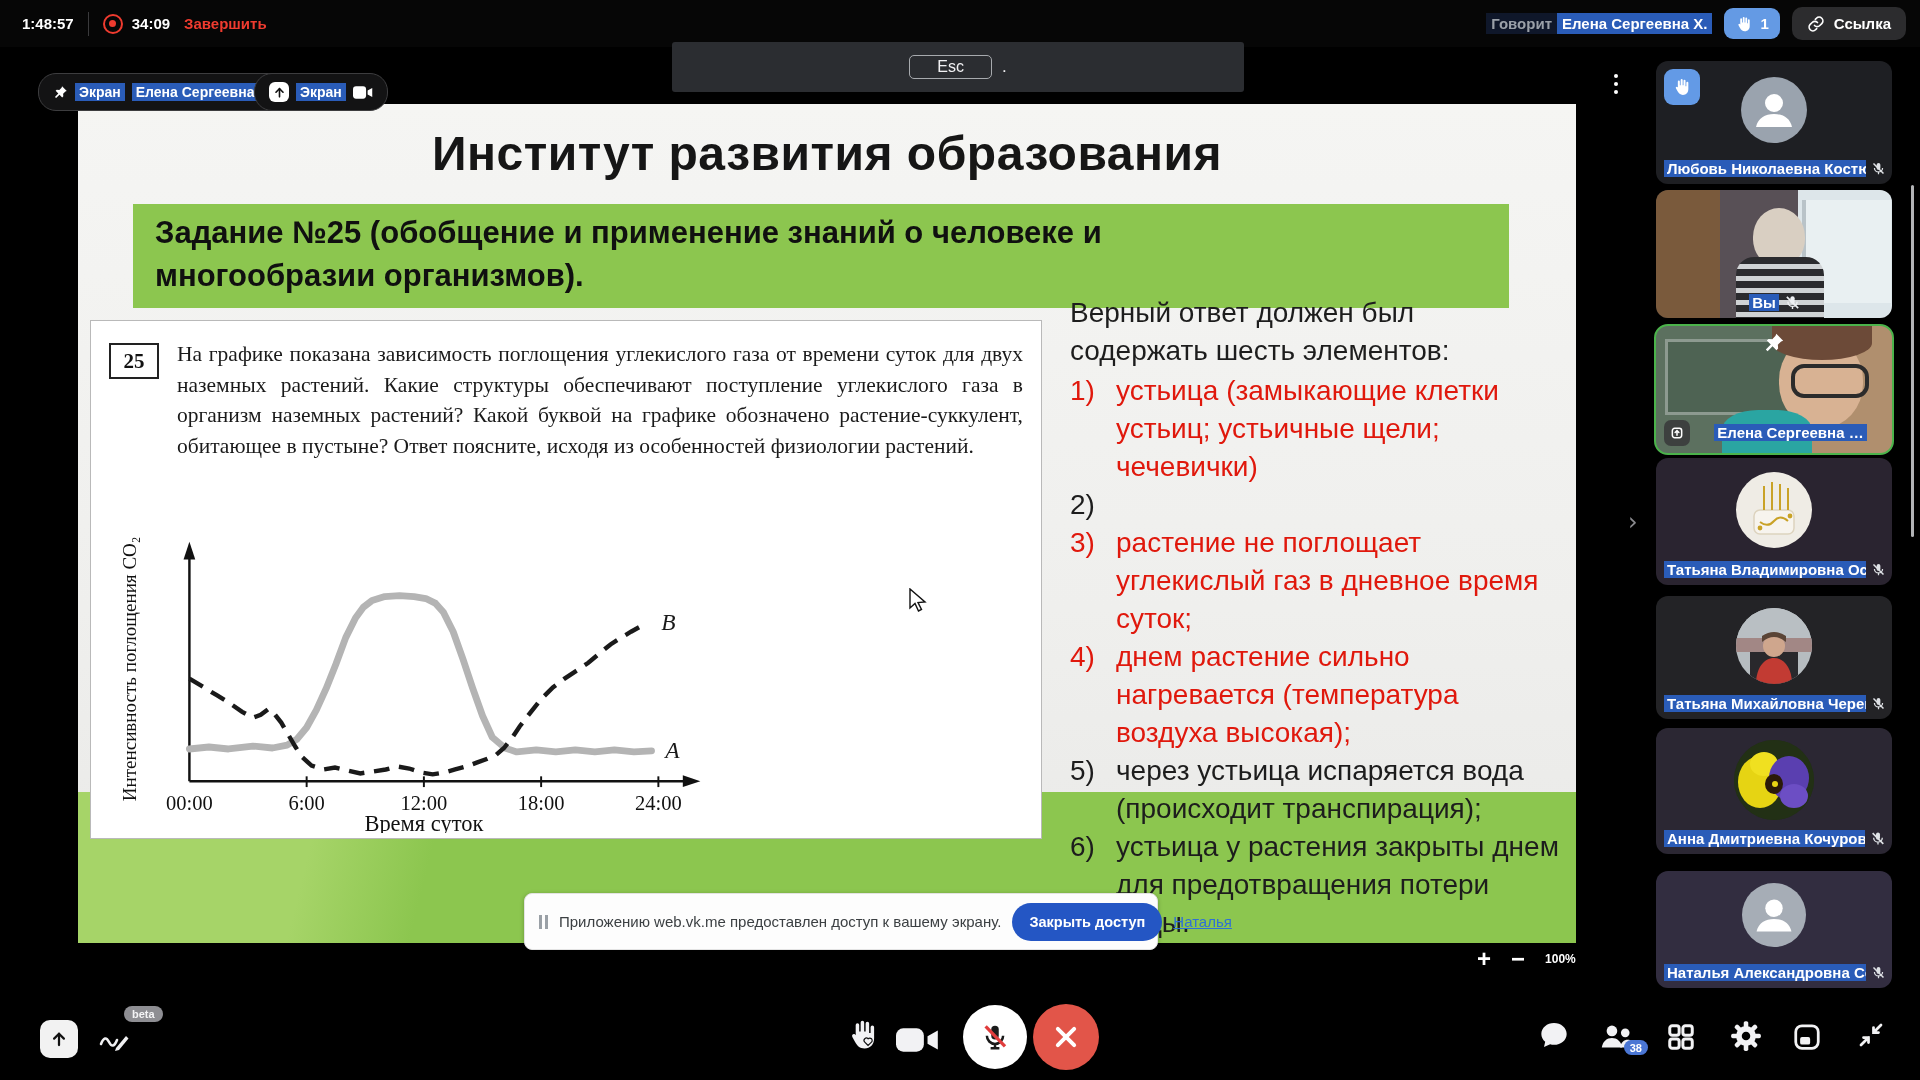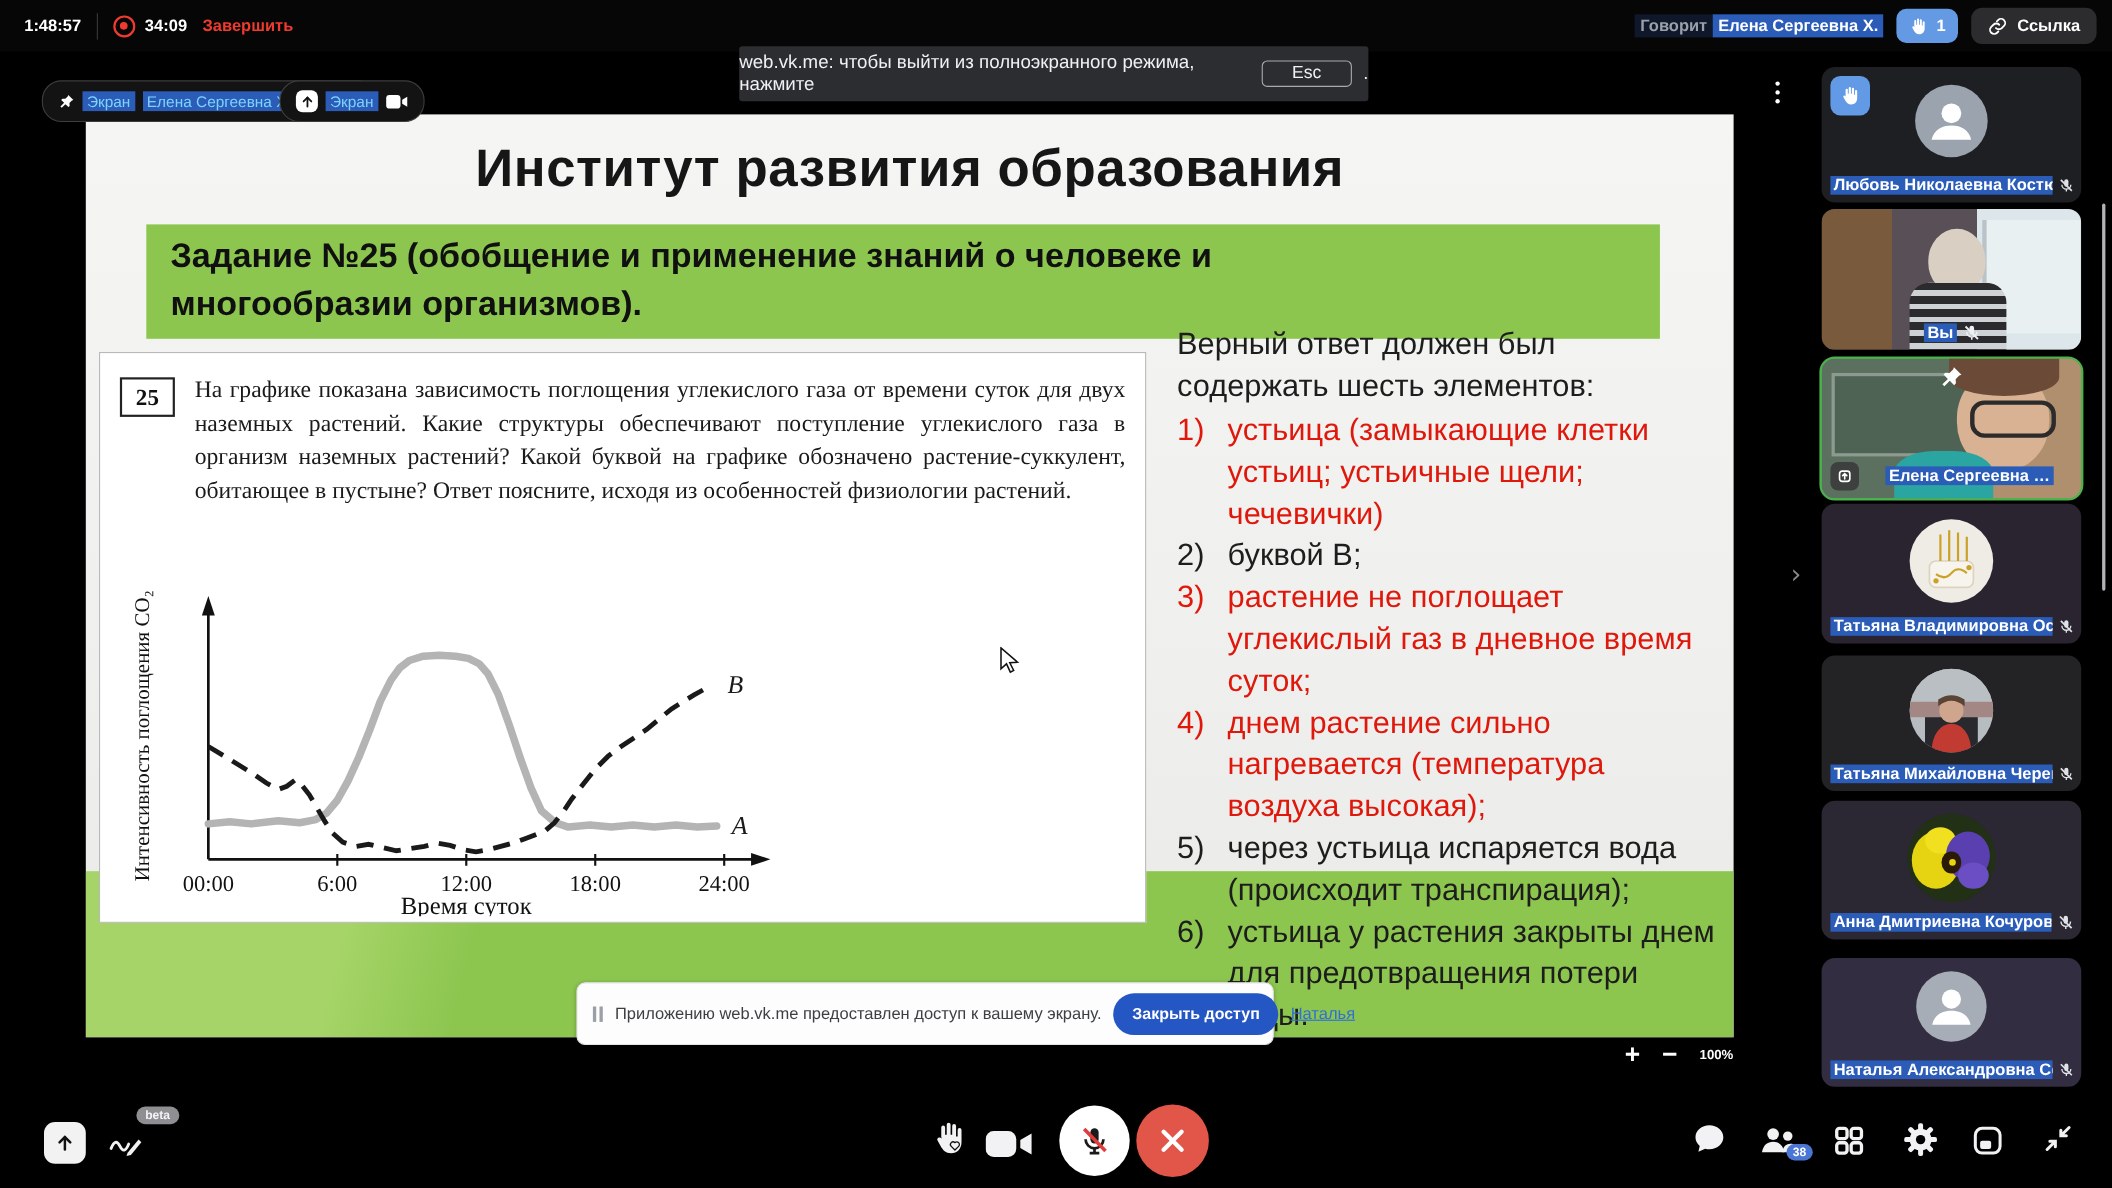--- a/index.html
+++ b/index.html
@@ -23,21 +23,21 @@
   .link-pill{background:#2c2c2e;border-radius:10px;height:33px;display:flex;align-items:center;gap:9px;
              padding:0 15px;color:#fff;cursor:pointer;}
 
   
   #fsnotice{position:absolute;left:672px;top:42px;width:572px;height:50px;background:#2b2d31;border-radius:3px;
             display:flex;align-items:center;justify-content:center;gap:10px;color:#f1f1f3;font-size:17px;z-index:30;}
   .esc-key{border:1.5px solid #a7aaae;border-radius:5px;padding:2px 27px;font-size:16px;color:#f1f1f3;}
 
   
   .pill{position:absolute;top:73px;height:36px;background:#131314;border:1px solid #3d3d3f;border-radius:18px;
-        display:flex;align-items:center;gap:7px;padding:0 14px;color:#7dd3fc;font-size:14px;font-weight:normal;z-index:25;}
+        display:flex;align-items:center;gap:7px;padding:0 14px;color:#ffffff;font-size:14px;font-weight:bold;z-index:25;}
   .hl{background:#2a5cb8;padding:1px 4px;}
   .share-sq{width:20px;height:20px;background:#fff;border-radius:6px;display:flex;align-items:center;justify-content:center;}
 
   
   #slide{position:absolute;left:78px;top:104px;width:1498px;height:839px;
          background:linear-gradient(180deg,#f5f5f3 0%,#efefed 60%,#e9e9e7 100%);overflow:hidden;z-index:5;}
   #greenband{position:absolute;left:0;top:688px;width:1498px;height:151px;
              background:linear-gradient(104deg,#a6d468 0 16%,#8cc64f 24% 100%);}
   #slide-title{position:absolute;left:0;top:22px;width:1498px;text-align:center;
                font-size:48px;font-weight:bold;color:#161616;letter-spacing:0.5px;}
@@ -145,21 +145,20 @@
         <svg width="18" height="18" viewBox="0 0 24 24" fill="none" stroke="#fff" stroke-width="2.2" stroke-linecap="round">
             <path d="M10 14a5 5 0 007.1 0l2.6-2.6a5 5 0 00-7.1-7.1l-1.5 1.5"></path>
             <path d="M14 10a5 5 0 00-7.1 0l-2.6 2.6a5 5 0 007.1 7.1l1.5-1.5"></path>
           </svg>
         <span>Ссылка</span>
       </span>
     </div>
   </div>
 
   <div id="fsnotice">
-    <span>web.vk.me: чтобы выйти из полноэкранного режима, нажмите</span>
     <span class="esc-key">Esc</span>
     <span>.</span>
   </div>
 
   <div class="pill" style="left:38px;">
     <svg width="15" height="15" viewBox="0 0 24 24" fill="#fff">
         <path d="M14.5 2l7.5 7.5-2.2.8-3.6 3.6.3 4.1-1.8 1.8-4.3-4.3L5 20.9 3.1 19l5.4-5.4-4.3-4.3L6 7.5l4.1.3 3.6-3.6.8-2.2z"></path>
       </svg>
     <span class="hl">Экран</span>
     <span class="hl">Елена Сергеевна Харламова</span>
@@ -220,21 +219,20 @@
     </div>
 
     <div id="answers">
       <div class="intro">Верный ответ должен был содержать шесть элементов:</div>
       <div class="ans-item red">
         <span class="ans-num">1)</span>
         <span class="ans-text">устьица (замыкающие клетки устьиц; устьичные щели; чечевички)</span>
       </div>
       <div class="ans-item">
         <span class="ans-num">2)</span>
-        <span class="ans-text">буквой В;</span>
       </div>
       <div class="ans-item red">
         <span class="ans-num">3)</span>
         <span class="ans-text">растение не поглощает углекислый газ в дневное время суток;</span>
       </div>
       <div class="ans-item red">
         <span class="ans-num">4)</span>
         <span class="ans-text">днем растение сильно нагревается (температура воздуха высокая);</span>
       </div>
       <div class="ans-item">

